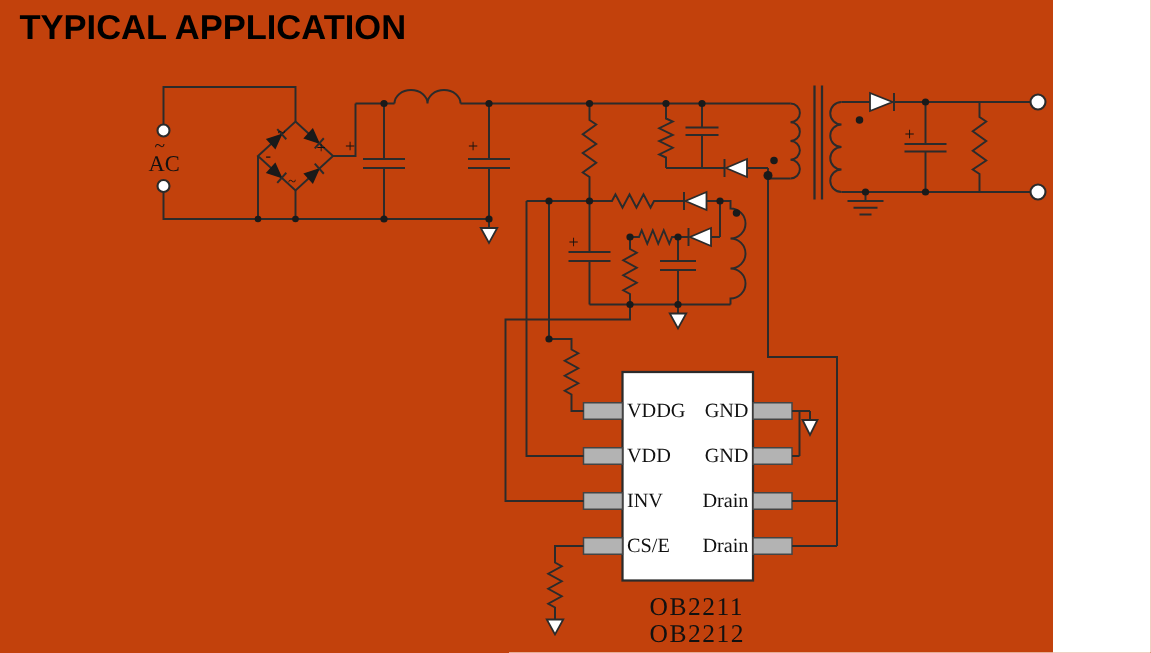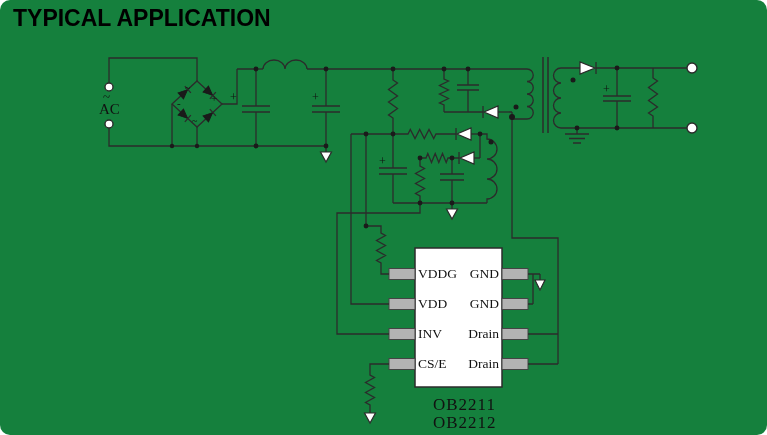--- a/index.html
+++ b/index.html
@@ -1,17 +1,17 @@
 <!DOCTYPE html>
 <html><head>
 <meta charset="utf-8">
 <style>
   html,body{margin:0;padding:0;background:#ffffff;}
-  .stage{position:relative;width:767px;height:435px;background:#15803d;overflow:hidden;
-         font-family:"Liberation Sans",sans-serif;border-radius:10px;}
+  .stage{position:relative;width:702px;height:435px;background:#c2410c;overflow:hidden;
+         font-family:"Liberation Sans",sans-serif;}
   .title{position:absolute;left:13px;top:5px;font-size:23px;font-weight:bold;
          color:#000;letter-spacing:0px;}
   svg{position:absolute;left:0;top:0;}
   .wire{stroke:#2b2b2b;stroke-width:1.3;fill:none;}
   .thick{stroke:#2b2b2b;stroke-width:1.5;fill:none;}
   .dot{fill:#1a1a1a;stroke:none;}
   .fd{fill:#1a1a1a;stroke:#1a1a1a;stroke-width:1;}
   .od{fill:#ffffff;stroke:#2b2b2b;stroke-width:1.2;}
   .gnd{fill:#ffffff;stroke:#2b2b2b;stroke-width:1.2;}
   .pin{fill:#b3b3b3;stroke:#444;stroke-width:1;}

